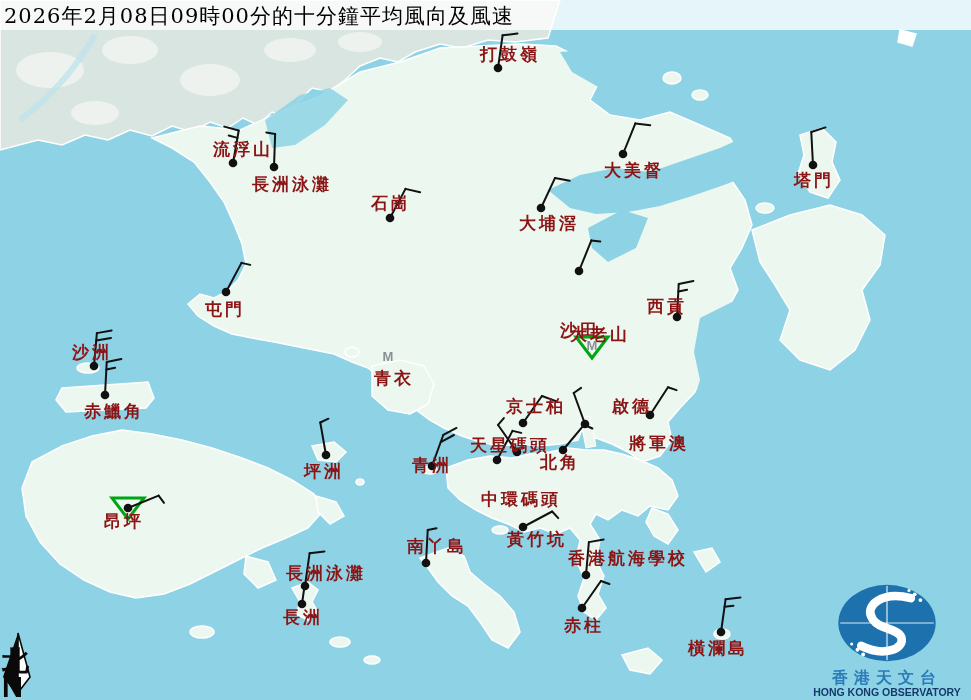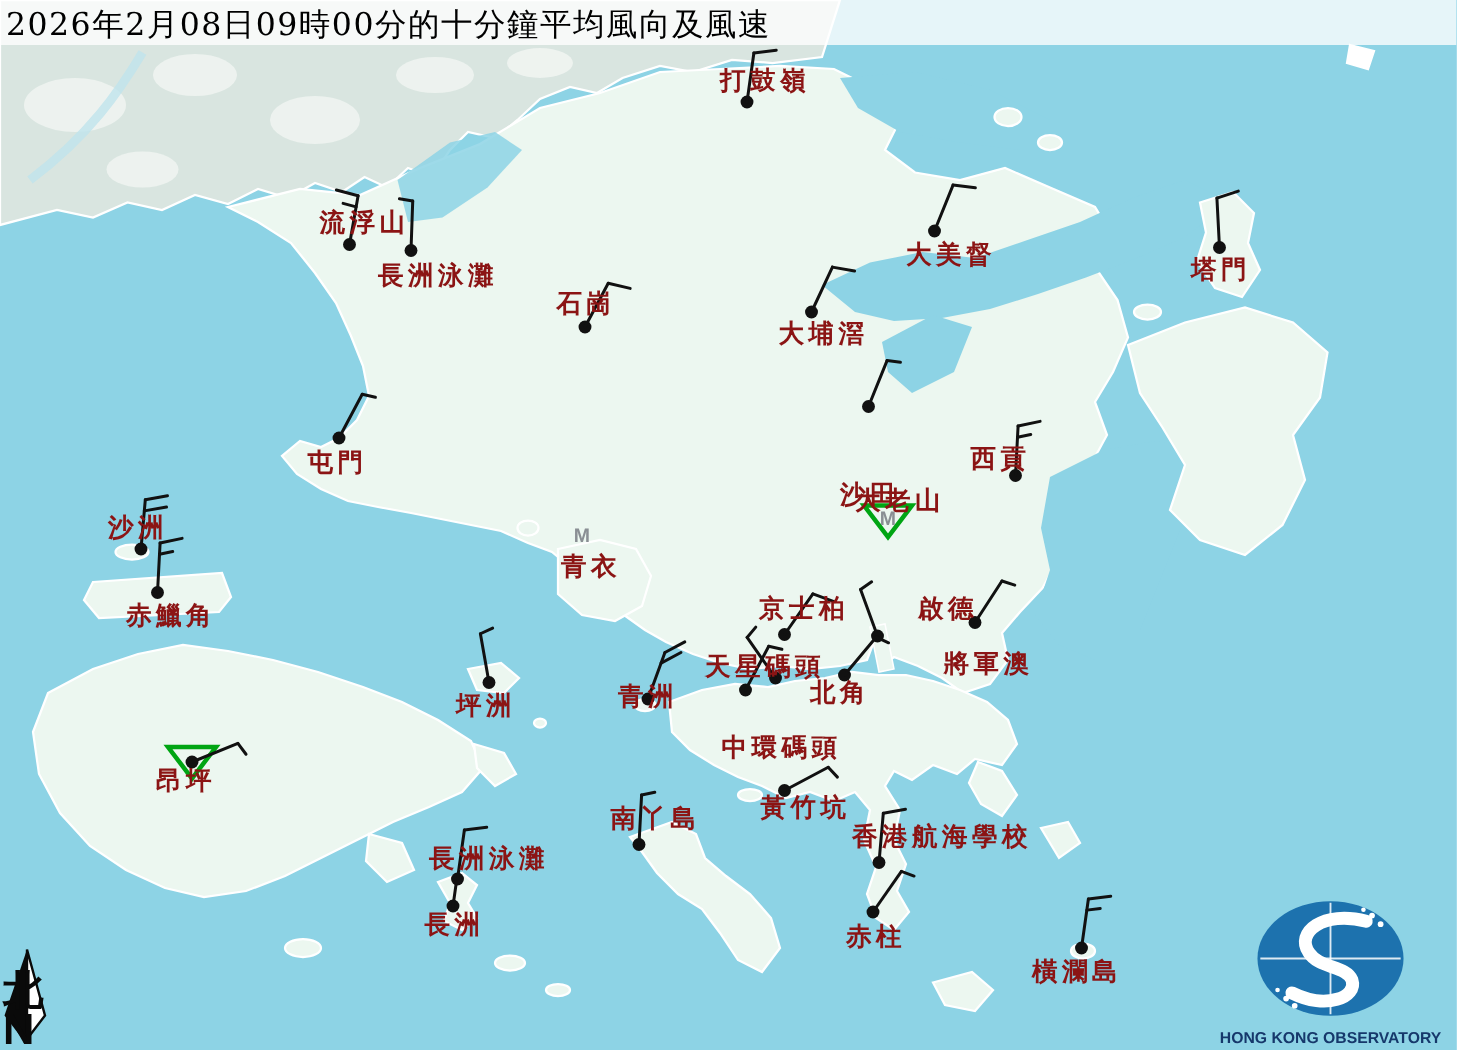--- a/index.html
+++ b/index.html
@@ -312,16 +312,17 @@
       <path d="M80,18 C50,10 30,26 40,40 C47,51 66,49 70,59 C74,71 52,80 28,68" fill="none" stroke="#ffffff" stroke-width="9" stroke-linecap="round"></path>
       <g fill="#ffffff">
         <circle cx="84" cy="14" r="2"></circle>
           <circle cx="90" cy="20" r="2"></circle>
           <circle cx="78" cy="10" r="1.6"></circle>
         <circle cx="24" cy="72" r="2"></circle>
           <circle cx="18" cy="66" r="1.6"></circle>
           <circle cx="30" cy="77" r="2"></circle>
       </g>
     </svg>
+    <div class="cn">香港天文台</div>
     <div class="en">HONG KONG OBSERVATORY</div>
   </div>
 
 </div>
 
 </body></html>

